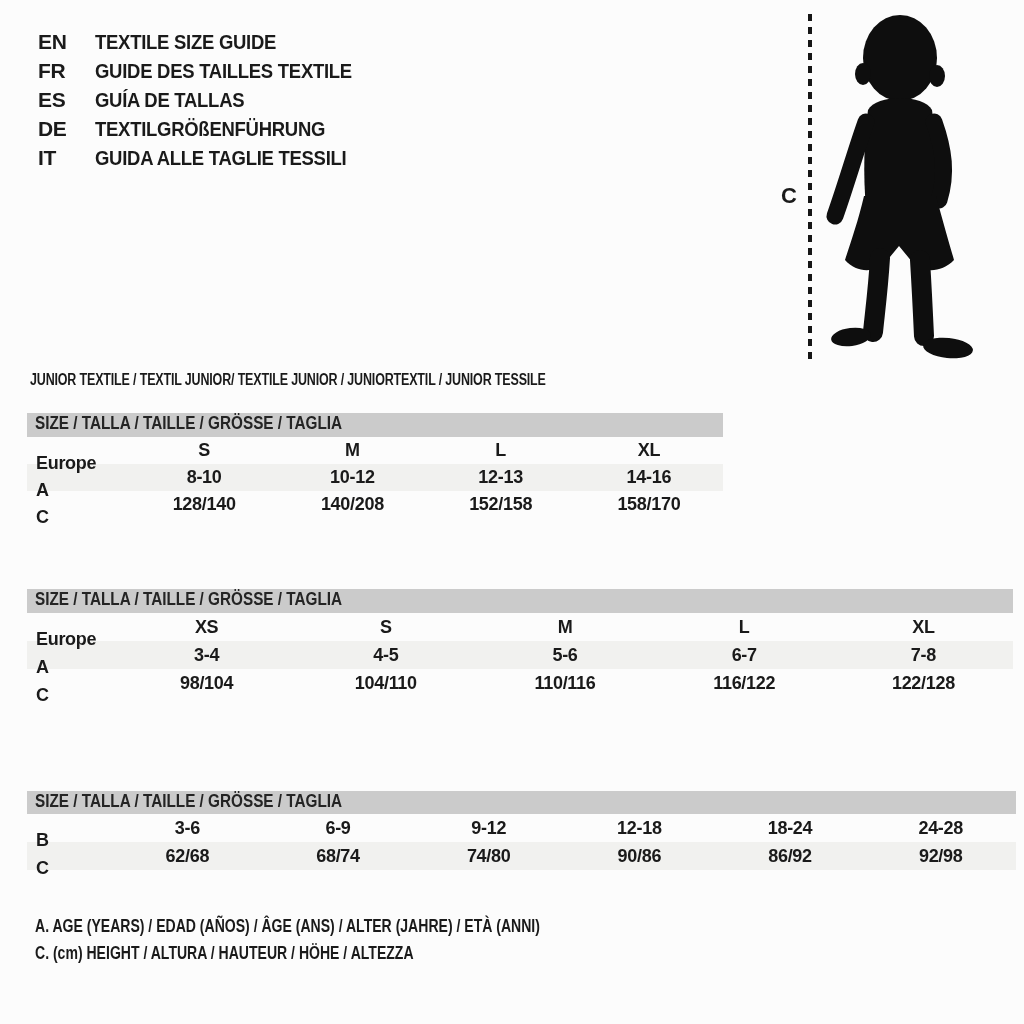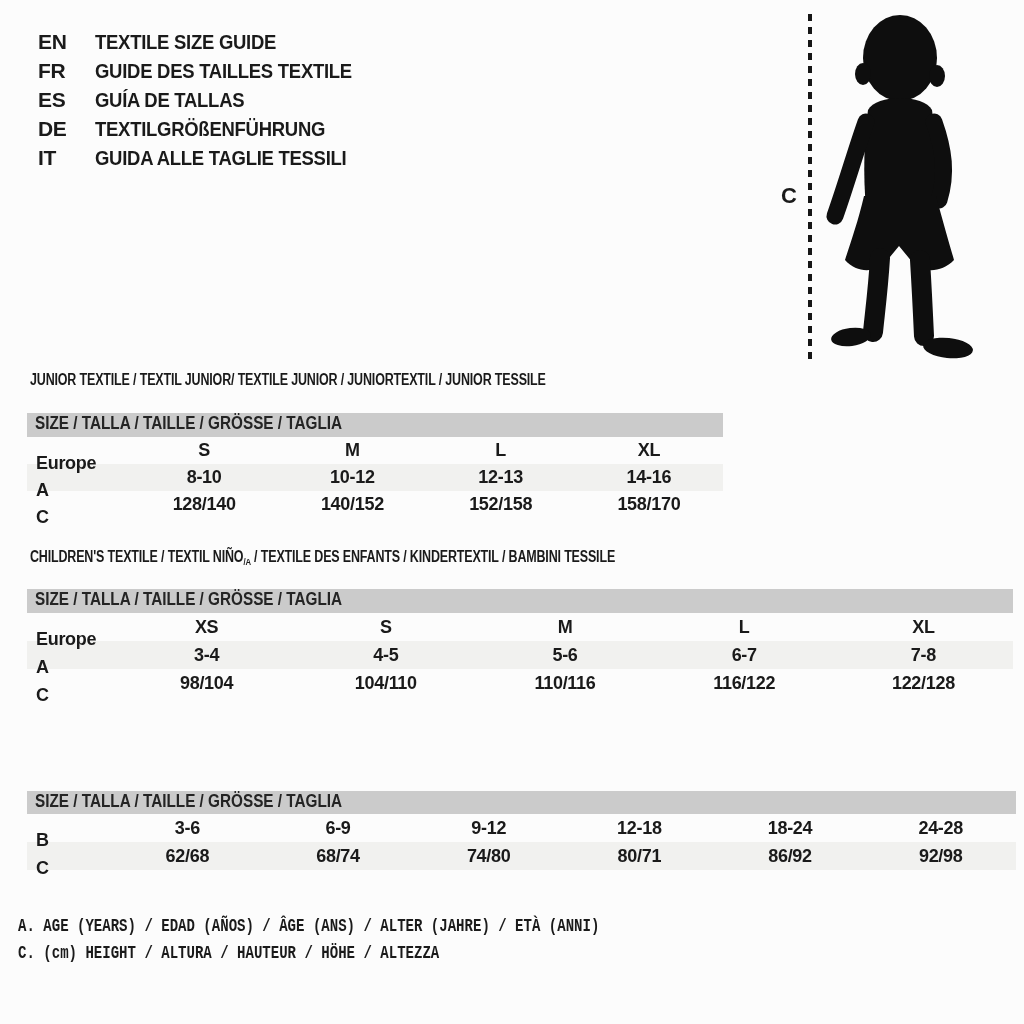--- a/index.html
+++ b/index.html
@@ -33,21 +33,21 @@
   .bar .cx{font-size:18px;--sx:.85;color:#242424;}
   .row{display:flex;align-items:center;font-size:18px;letter-spacing:-.3px;}
   .row .lab{text-align:left;padding-left:9px;box-sizing:border-box;margin-top:25px;}
   .row .c{flex:1;text-align:center;}
   .stripe{background:#f1f1ef;}
   .t1{width:696px;top:413px;}  .t1 .bar{height:24px;} .t1 .row{height:27px;} .t1 .lab{width:103px;}
   .t2{width:986px;top:589px;}  .t2 .bar{height:24px;} .t2 .row{height:28px;} .t2 .lab{width:90px;}
   .t3{width:989px;top:791px;}  .t3 .bar{height:23px;} .t3 .row{height:28px;} .t3 .lab{width:85px;}
 
   
-  .legend{position:absolute;left:18px;top:913px;font-size:18px;font-family:Liberation Mono, monospace;}
+  .legend{position:absolute;left:35px;top:913px;font-size:18px;}
   .legend div{height:27px;line-height:27px;}
   .legend .cx{--sx:.78;}
 </style>
 </head>
 <body>
 
 <div id="canvas">
 
   <div class="lang">
     <div class="lang-row">
@@ -107,29 +107,26 @@
     <div class="row stripe">
       <div class="lab">A</div>
       <div class="c">8-10</div>
       <div class="c">10-12</div>
       <div class="c">12-13</div>
       <div class="c">14-16</div>
     </div>
     <div class="row">
       <div class="lab">C</div>
       <div class="c">128/140</div>
-      <div class="c">140/152</div>
+      <div class="c">140/208</div>
       <div class="c">152/158</div>
       <div class="c">158/170</div>
     </div>
   </div>
 
-  <div class="h" style="left:30px;top:548px;">
-    <span class="cx"><span>CHILDREN'S TEXTILE / TEXTIL NIÑO</span><span class="hsub">/A</span><span> / TEXTILE DES ENFANTS / KINDERTEXTIL / BAMBINI TESSILE</span></span>
-  </div>
   <div class="tbl t2">
     <div class="bar">
       <span class="cx">SIZE / TALLA / TAILLE / GRÖSSE / TAGLIA</span>
     </div>
     <div class="row">
       <div class="lab">Europe</div>
       <div class="c">XS</div>
       <div class="c">S</div>
       <div class="c">M</div>
       <div class="c">L</div>
@@ -164,21 +161,21 @@
       <div class="c">9-12</div>
       <div class="c">12-18</div>
       <div class="c">18-24</div>
       <div class="c">24-28</div>
     </div>
     <div class="row stripe">
       <div class="lab">C</div>
       <div class="c">62/68</div>
       <div class="c">68/74</div>
       <div class="c">74/80</div>
-      <div class="c">80/71</div>
+      <div class="c">90/86</div>
       <div class="c">86/92</div>
       <div class="c">92/98</div>
     </div>
   </div>
 
   <div class="legend">
     <div><span class="cx">A. AGE (YEARS) / EDAD (AÑOS) / ÂGE (ANS) / ALTER (JAHRE) / ETÀ (ANNI)</span></div>
     <div><span class="cx">C. (cm) HEIGHT / ALTURA / HAUTEUR / HÖHE / ALTEZZA</span></div>
   </div>
 

